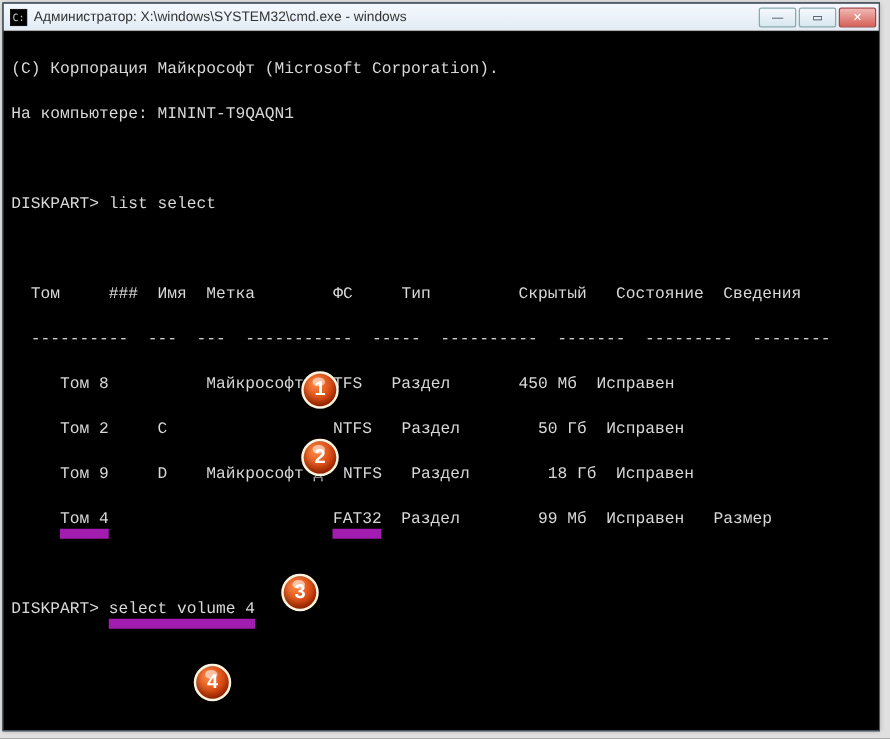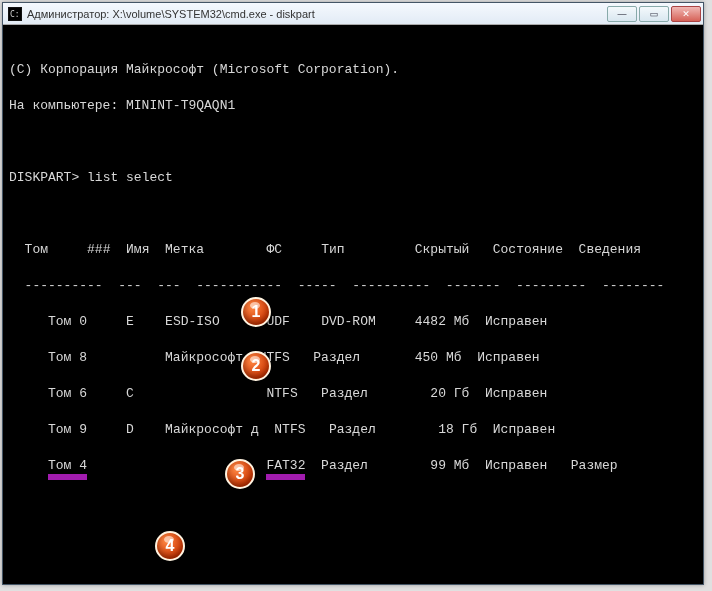--- a/index.html
+++ b/index.html
@@ -46,27 +46,27 @@
     display: flex; align-items: center; justify-content: center;
     font-size: 9px; color: #334;
   }
   .win-btn.close { background: linear-gradient(#f0b8b4,#d66258); border-color:#a44; color:#fff; }
   .terminal {
     flex: 1;
     background: #000;
     color: #d8d8d8;
     font-size: 13px;
     line-height: 18px;
-    padding: 18px 6px;
+    padding: 3px 6px;
     position: relative;
     overflow: hidden;
     white-space: pre;
   }
   .line { display: block; white-space: pre; }
-  .underlined { border-bottom: 6px solid #a21caf; padding-bottom: 1px; }
+  .underlined { border-bottom: 8px solid #a21caf; padding-bottom: 1px; }
   .dashrow { letter-spacing: 0; }
   .step-badge {
     position: absolute;
     width: 30px; height: 30px;
     border-radius: 50%;
     background: radial-gradient(circle at 35% 30%, #ff8844, #cc3300 75%);
     border: 2px solid #fff3e0;
     box-shadow: 0 2px 4px rgba(0,0,0,.6), inset 0 -3px 6px rgba(0,0,0,.35);
     color: #fff;
     font-family: Arial, sans-serif;
@@ -88,42 +88,42 @@
 
 <div class="window">
   <div class="titlebar">
     <span class="icon">
       <svg width="14" height="14" viewBox="0 0 14 14">
           <rect x="0" y="0" width="14" height="14" fill="#111"></rect>
           <rect x="1" y="1" width="12" height="12" fill="#000"></rect>
           <text x="2" y="10" font-size="8" fill="#ccc" font-family="monospace">C:</text>
         </svg>
     </span>
-    <span class="title">Администратор: X:\volume\SYSTEM32\cmd.exe - diskpart</span>
+    <span class="title">Администратор: X:\windows\SYSTEM32\cmd.exe - windows</span>
     <div class="win-controls">
       <div class="win-btn">—</div>
       <div class="win-btn">▭</div>
       <div class="win-btn close">✕</div>
     </div>
   </div>
 
   <div class="terminal">
 <span class="line">(C) Корпорация Майкрософт (Microsoft Corporation).</span>
 <span class="line">На компьютере: MININT-T9QAQN1</span>
 <span class="line"> </span>
 <span class="line"><span>DISKPART&gt;</span> <span>list select</span></span>
 <span class="line"> </span>
 <span class="line">  <span>Том</span>     <span>###</span>  <span>Имя</span>  <span>Метка</span>        <span>ФС</span>     <span>Тип</span>         <span>Скрытый</span>   <span>Состояние</span>  <span>Сведения</span></span>
 <span class="line dashrow">  ----------  ---  ---  -----------  -----  ----------  -------  ---------  --------</span>
-<span class="line">     <span>Том 0</span>     <span>E</span>    <span>ESD-ISO</span>      <span>UDF</span>    <span>DVD-ROM</span>     <span>4482 Мб</span>  <span>Исправен</span></span>
 <span class="line">     <span>Том 8</span>          <span>Майкрософт</span>  <span>NTFS</span>   <span>Раздел</span>       <span>450 Мб</span>  <span>Исправен</span></span>
-<span class="line">     <span>Том 6</span>     <span>C</span>                 <span>NTFS</span>   <span>Раздел</span>        <span>20 Гб</span>  <span>Исправен</span></span>
+<span class="line">     <span>Том 2</span>     <span>C</span>                 <span>NTFS</span>   <span>Раздел</span>        <span>50 Гб</span>  <span>Исправен</span></span>
 <span class="line">     <span>Том 9</span>     <span>D</span>    <span>Майкрософт д</span>  <span>NTFS</span>   <span>Раздел</span>        <span>18 Гб</span>  <span>Исправен</span></span>
 <span class="line">     <span class="underlined">Том 4</span>                       <span class="underlined">FAT32</span>  <span>Раздел</span>        <span>99 Мб</span>  <span>Исправен</span>   <span>Размер</span></span>
 <span class="line"> </span>
+<span class="line"><span>DISKPART&gt;</span> <span class="underlined">select volume 4</span></span>
 <span class="line"> </span>
 
 
 
 
 
 
 
 
 

